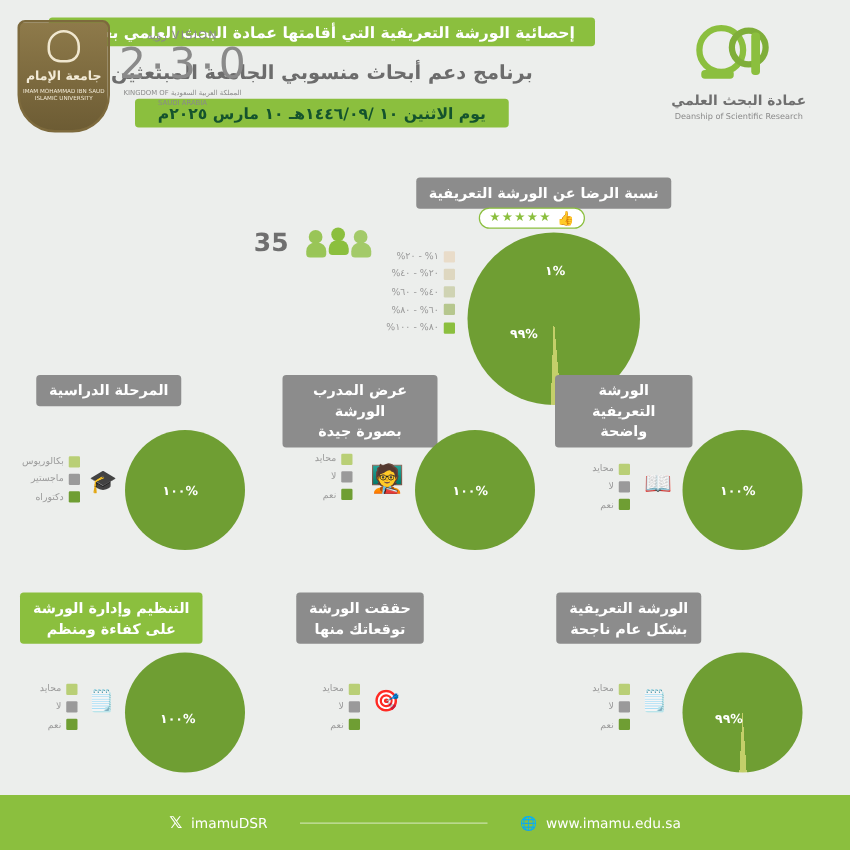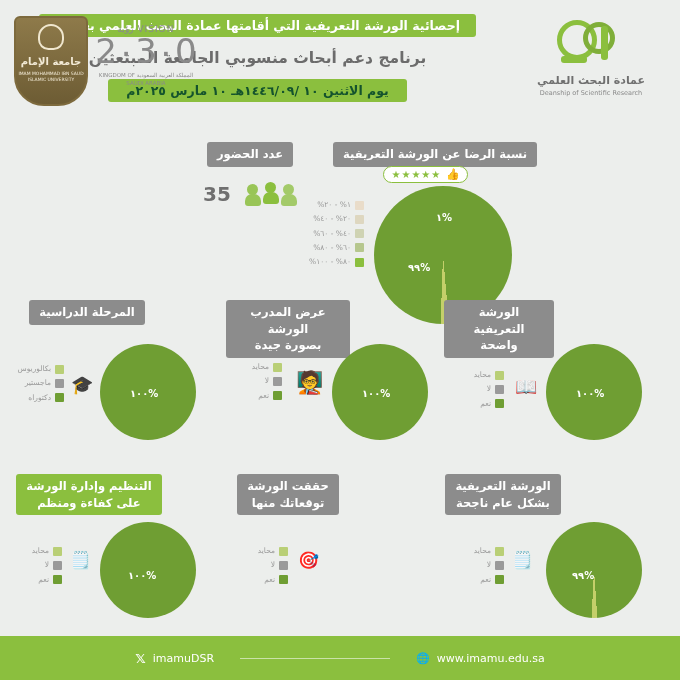--- a/index.html
+++ b/index.html
@@ -192,23 +192,20 @@
       <div class="li">
           <span class="sw" style="background:#b6c78e"></span>
           <span>٦٠% - ٨٠%</span>
         </div>
       <div class="li">
           <span class="sw" style="background:#8bbf3e"></span>
           <span>٨٠% - ١٠٠%</span>
         </div>
     </div>
 
-    <div style="position:absolute;left:150px;top:2px;width:200px;text-align:center;">
-      <span class="card-title">عدد الحضور</span>
-    </div>
     <div style="position:absolute;left:160px;top:42px;width:180px;display:flex;align-items:center;justify-content:center;gap:14px;">
       <div class="icon-people">
         <div class="person" style="opacity:.75">
             <div class="h"></div>
             <div class="b"></div>
           </div>
         <div class="person" style="margin-bottom:2px;">
             <div class="h"></div>
             <div class="b"></div>
           </div>

